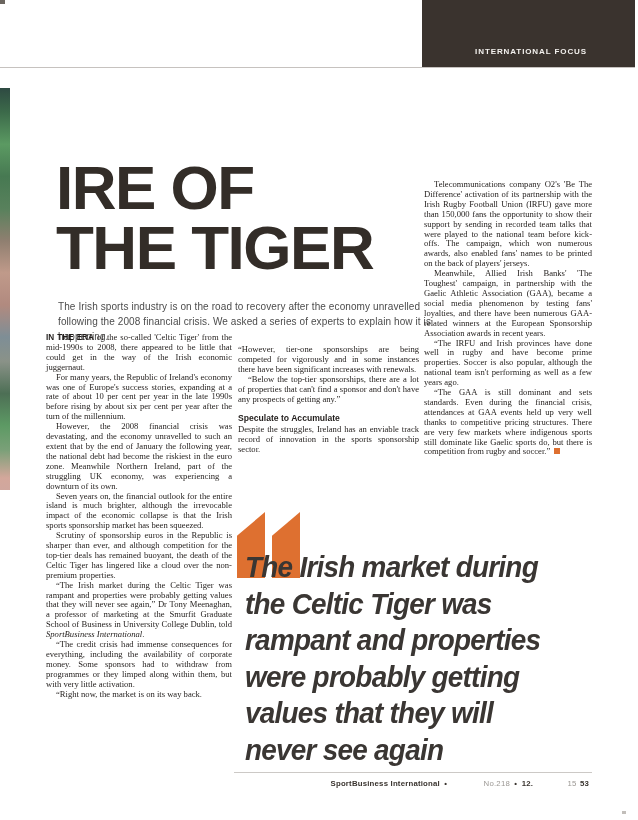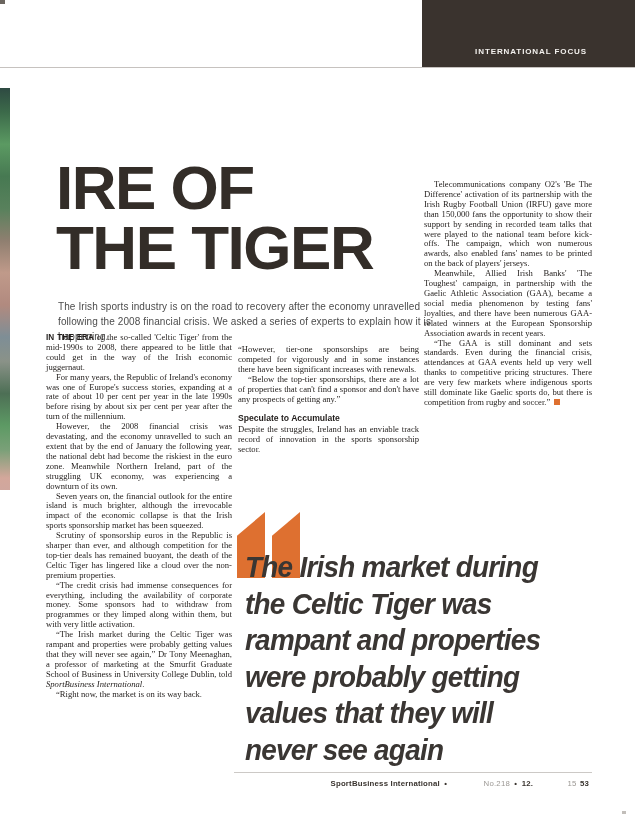--- a/index.html
+++ b/index.html
@@ -105,39 +105,40 @@
   </h1>
 
   <p class="standfirst">The Irish sports industry is on the road to recovery after the economy unravelled following the 2008 financial crisis. We asked a series of experts to explain how it is happening.</p>
 
   <div class="col col1">
       <p><span class="seg-b">IN THE ERA</span><span class="seg-r"> of the so-called 'Celtic Tiger' from the mid-1990s to 2008, there appeared to be little that could get in the way of the Irish economic juggernaut.</span></p>
       <p><span class="seg-r">For many years, the Republic of Ireland's economy was one of Europe's success stories, expanding at a rate of about 10 per cent per year in the late 1990s before rising by about six per cent per year after the turn of the millennium.</span></p>
       <p><span class="seg-r">However, the 2008 financial crisis was devastating, and the economy unravelled to such an extent that by the end of January the following year, the national debt had become the riskiest in the euro zone. Meanwhile Northern Ireland, part of the struggling UK economy, was experiencing a downturn of its own.</span></p>
       <p><span class="seg-r">Seven years on, the financial outlook for the entire island is much brighter, although the irrevocable impact of the economic collapse is that the Irish sports sponsorship market has been squeezed.</span></p>
       <p><span class="seg-r">Scrutiny of sponsorship euros in the Republic is sharper than ever, and although competition for the top-tier deals has remained buoyant, the death of the Celtic Tiger has lingered like a cloud over the non-premium properties.</span></p>
+      <p><span class="seg-r">“The Irish market during the Celtic Tiger was rampant and properties were probably getting values that they will never see again,” Dr Tony Meenaghan, a professor of marketing at the Smurfit Graduate School of Business in University College Dublin, told </span><span class="seg-i">SportBusiness International</span><span class="seg-r">.</span></p>
       <p><span class="seg-r">“The credit crisis had immense consequences for everything, including the availability of corporate money. Some sponsors had to withdraw from programmes or they limped along within them, but with very little activation.</span></p>
-      <p><span class="seg-r">“The Irish market during the Celtic Tiger was rampant and properties were probably getting values that they will never see again,” Dr Tony Meenaghan, a professor of marketing at the Smurfit Graduate School of Business in University College Dublin, told </span><span class="seg-i">SportBusiness International</span><span class="seg-r">.</span></p>
       <p><span class="seg-r">“Right now, the market is on its way back.</span></p>
     </div>
 
   <div class="col col2">
     <div>
         <p><span class="seg-r">“However, tier-one sponsorships are being competed for vigorously and in some instances there have been significant increases with renewals.</span></p>
         <p><span class="seg-r">“Below the top-tier sponsorships, there are a lot of properties that can't find a sponsor and don't have any prospects of getting any.”</span></p>
       </div>
     <h2 class="subhead">Speculate to Accumulate</h2>
     <div>
         <p><span class="seg-r">Despite the struggles, Ireland has an enviable track record of innovation in the sports sponsorship sector.</span></p>
       </div>
   </div>
 
   <div class="col col3">
       <p><span class="seg-r">Telecommunications company O2's 'Be The Difference' activation of its partnership with the Irish Rugby Football Union (IRFU) gave more than 150,000 fans the opportunity to show their support by sending in recorded team talks that were played to the national team before kick-offs. The campaign, which won numerous awards, also enabled fans' names to be printed on the back of players' jerseys.</span></p>
       <p><span class="seg-r">Meanwhile, Allied Irish Banks' 'The Toughest' campaign, in partnership with the Gaelic Athletic Association (GAA), became a social media phenomenon by testing fans' loyalties, and there have been numerous GAA-related winners at the European Sponsorship Association awards in recent years.</span></p>
+      <p><span class="seg-r">“The IRFU and Irish provinces have done well in rugby and have become prime properties. Soccer is also popular, although the national team isn't performing as well as a few years ago.</span></p>
       <p><span class="seg-r">“The GAA is still dominant and sets standards. Even during the financial crisis, attendances at GAA events held up very well thanks to competitive pricing structures. There are very few markets where indigenous sports still dominate like Gaelic sports do, but there is competition from rugby and soccer.” </span><span class="seg-sq"></span></p>
     </div>
 
   <div class="quote-mark qm1"></div>
   <div class="quote-mark qm2"></div>
   <blockquote class="pull-quote">
       <div class="q-line">The Irish market during</div>
       <div class="q-line">the Celtic Tiger was</div>
       <div class="q-line">rampant and properties</div>
       <div class="q-line">were probably getting</div>

